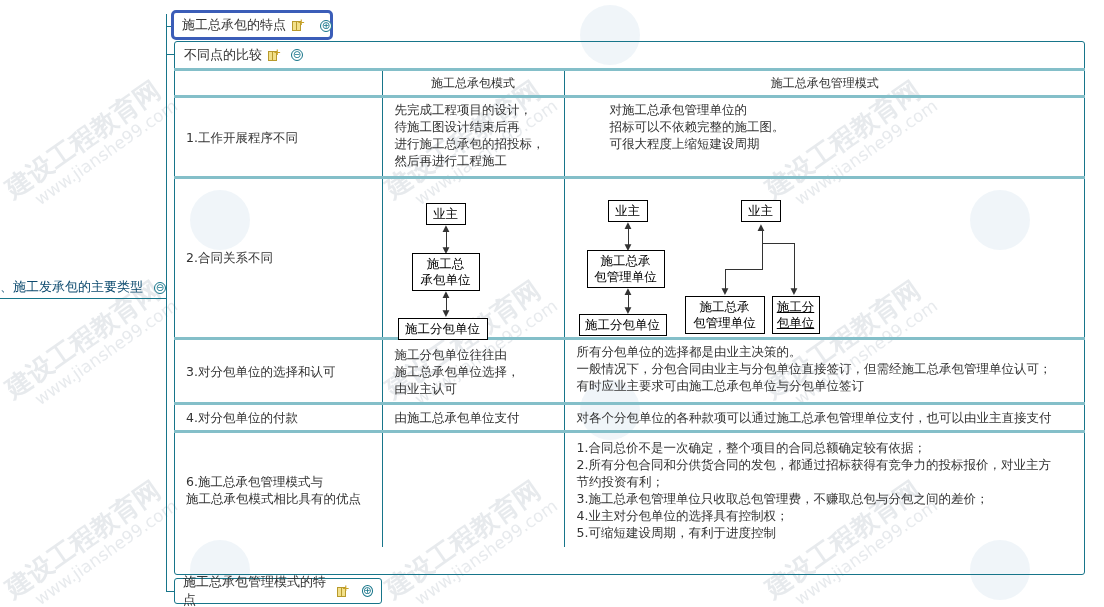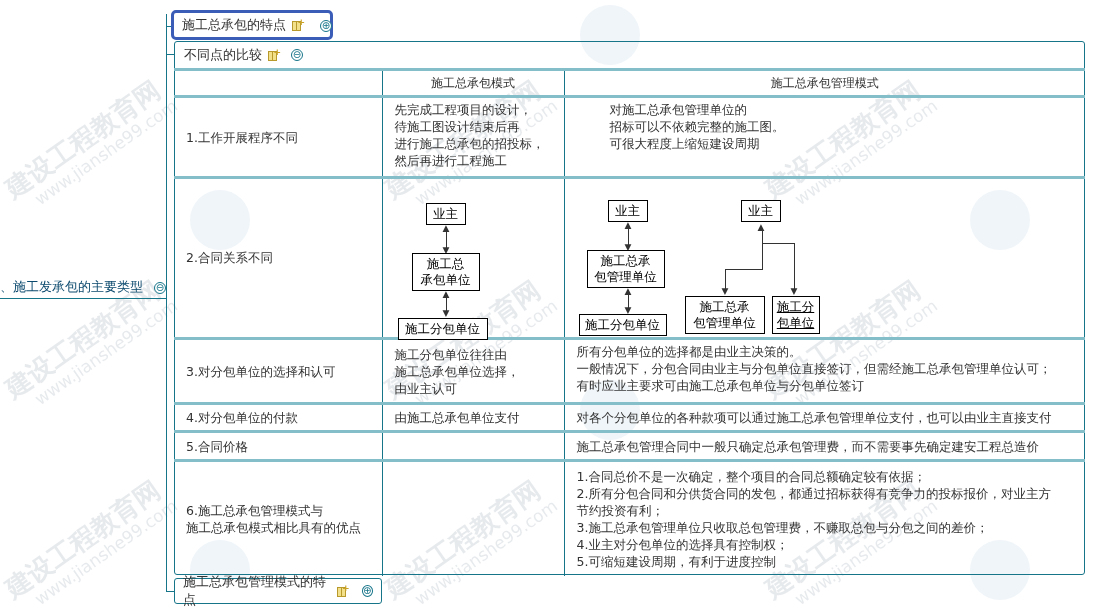--- a/index.html
+++ b/index.html
@@ -196,25 +196,20 @@
 由业主认可</td>
     <td class="lines" style="vertical-align:top;padding-top:3px;">所有分包单位的选择都是由业主决策的。
 一般情况下，分包合同由业主与分包单位直接签订，但需经施工总承包管理单位认可；
 有时应业主要求可由施工总承包单位与分包单位签订</td>
   </tr>
   <tr style="height:28px;">
     <td>4.对分包单位的付款</td>
     <td>由施工总承包单位支付</td>
     <td>对各个分包单位的各种款项可以通过施工总承包管理单位支付，也可以由业主直接支付</td>
   </tr>
-  <tr style="height:29px;">
-    <td>5.合同价格</td>
-    <td></td>
-    <td>施工总承包管理合同中一般只确定总承包管理费，而不需要事先确定建安工程总造价</td>
-  </tr>
   <tr style="height:115px;">
     <td class="lines">6.施工总承包管理模式与
 施工总承包模式相比具有的优点</td>
     <td></td>
     <td class="lines">1.合同总价不是一次确定，整个项目的合同总额确定较有依据；
 2.所有分包合同和分供货合同的发包，都通过招标获得有竞争力的投标报价，对业主方
 节约投资有利；
 3.施工总承包管理单位只收取总包管理费，不赚取总包与分包之间的差价；
 4.业主对分包单位的选择具有控制权；
 5.可缩短建设周期，有利于进度控制</td>

